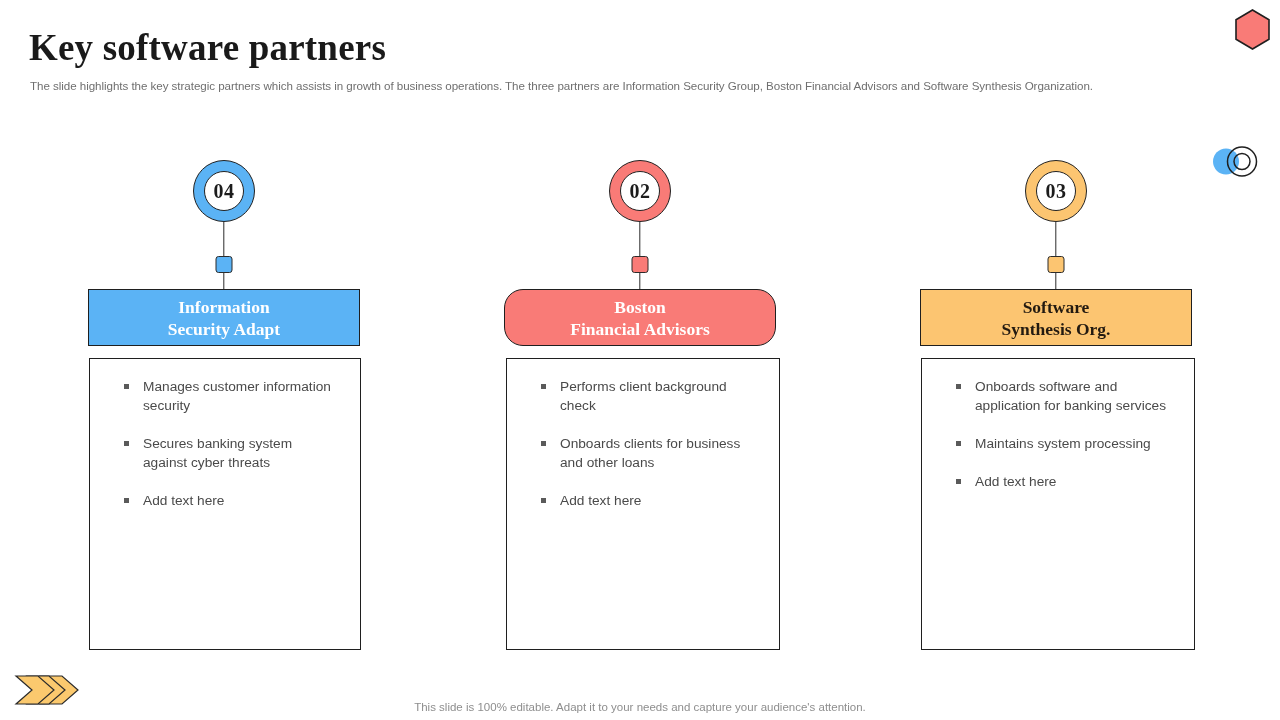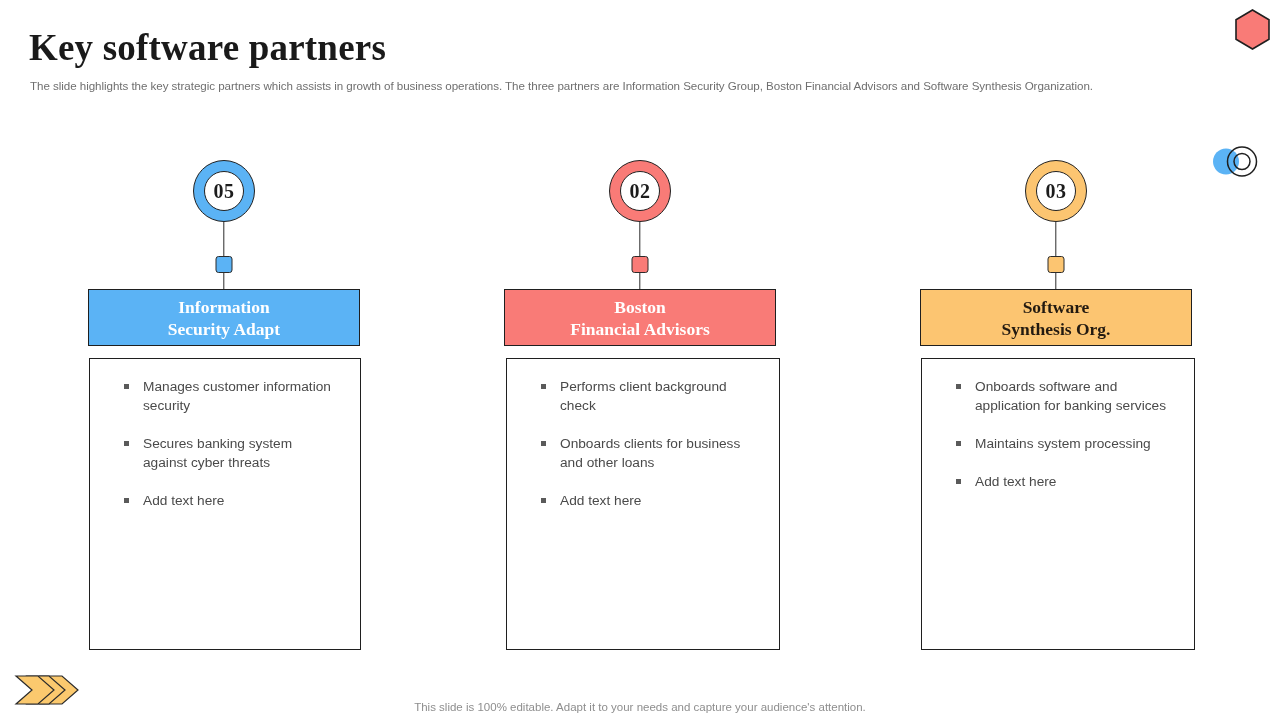--- a/index.html
+++ b/index.html
@@ -208,21 +208,21 @@
 <body>
 
 <div id="slide">
 
   <div class="page-title">Key software partners</div>
   <div class="page-subtitle">The slide highlights the key strategic partners which assists in growth of business operations. The three partners are Information Security Group, Boston Financial Advisors and Software Synthesis Organization.</div>
 
   <div class="column col-1">
     <div class="medallion-wrap">
       <div class="medallion" style="background:#5BB3F5;">
-        <div class="medallion-inner">05</div>
+        <div class="medallion-inner">04</div>
       </div>
     </div>
     <div class="connector"></div>
     <div class="node" style="background:#5BB3F5;"></div>
     <div class="connector-2"></div>
 
     <div class="banner" style="background:#5BB3F5;color:#ffffff;">
       <span class="banner-line">Information</span>
       <span class="banner-line">Security Adapt</span>
     </div>
@@ -246,21 +246,21 @@
   <div class="column col-2">
     <div class="medallion-wrap">
       <div class="medallion" style="background:#F97B77;">
         <div class="medallion-inner">02</div>
       </div>
     </div>
     <div class="connector"></div>
     <div class="node" style="background:#F97B77;"></div>
     <div class="connector-2"></div>
 
-    <div class="banner" style="background:#F97B77;color:#ffffff;">
+    <div class="banner" style="background:#F97B77;color:#ffffff;border-radius:19px;">
       <span class="banner-line">Boston</span>
       <span class="banner-line">Financial Advisors</span>
     </div>
 
     <div class="body-box">
       <div class="bullet-item">
         <span class="bullet-marker"></span>
         <span>Performs client background check</span>
       </div>
       <div class="bullet-item">

